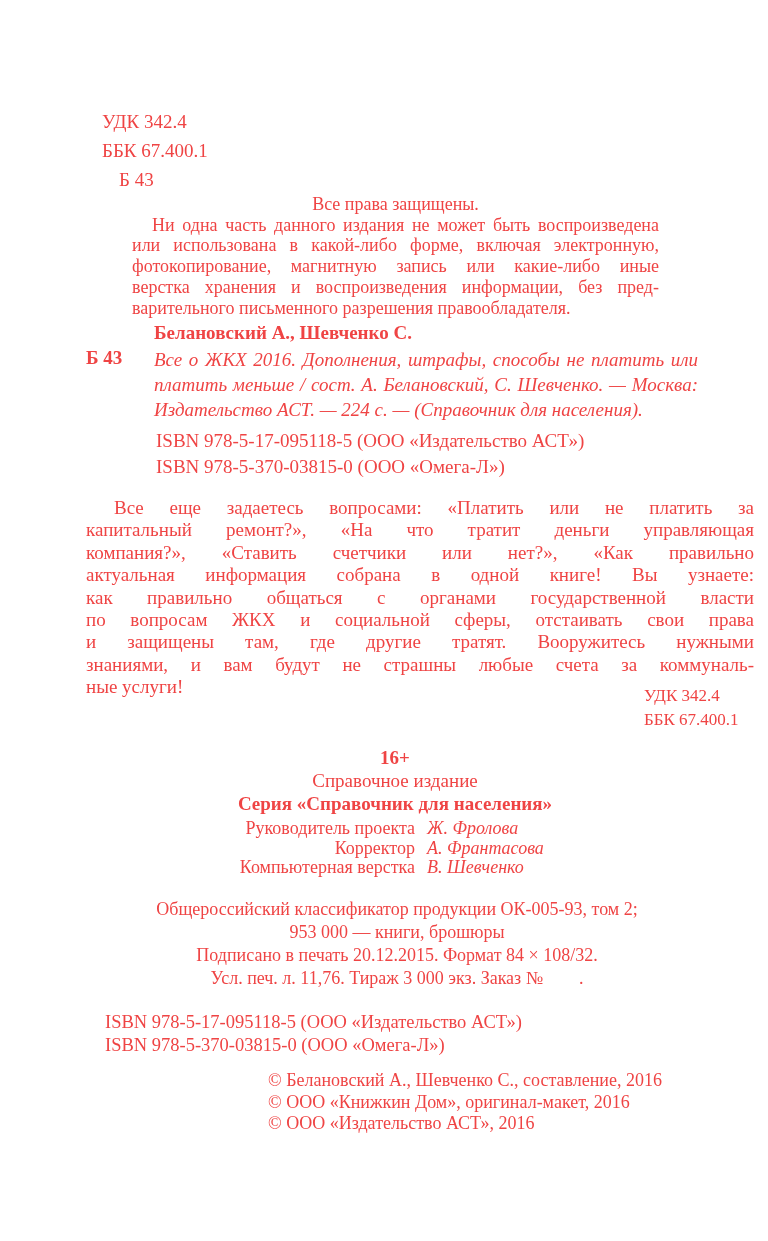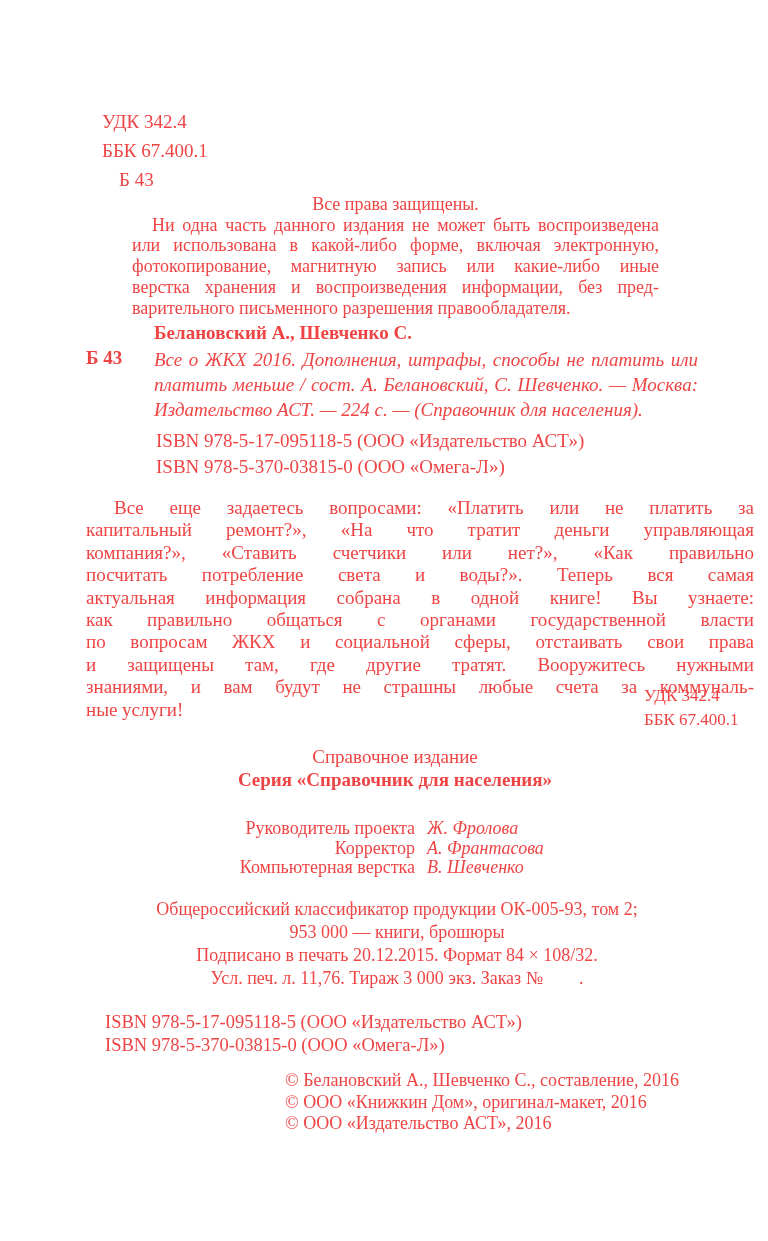--- a/index.html
+++ b/index.html
@@ -38,21 +38,21 @@
   .edition .series { line-height:23px; }
 
   .credits { left:82px; top:818px; width:620px; font-size:18px; }
   .credit-row { height:19.6px; white-space:nowrap; }
   .credit-role { display:inline-block; width:345px; text-align:right; padding-right:12px; box-sizing:border-box; }
 
   .imprint { left:97px; top:898px; width:600px; text-align:center; font-size:18px; line-height:23px; }
 
   .isbn-bottom { left:105px; top:1011px; font-size:18.5px; line-height:23px; }
 
-  .copyright { left:285px; top:1070px; font-size:18px; line-height:21.6px; }
+  .copyright { left:268px; top:1070px; font-size:18px; line-height:21.6px; }
 </style>
 </head>
 <body>
 
 <div class="page">
 
   <div class="abs udk-top">
     <div>УДК 342.4</div>
     <div>ББК 67.400.1</div>
     <div class="code">Б 43</div>
@@ -78,35 +78,35 @@
 
   <div class="abs isbn-top">
     <div>ISBN 978-5-17-095118-5 (ООО «Издательство АСТ»)</div>
     <div>ISBN 978-5-370-03815-0 (ООО «Омега-Л»)</div>
   </div>
 
   <div class="abs annotation">
     <div class="just indent">Все еще задаетесь вопросами: «Платить или не платить за</div>
     <div class="just">капитальный ремонт?», «На что тратит деньги управляющая</div>
     <div class="just">компания?», «Ставить счетчики или нет?», «Как правильно</div>
-    <div class="just">посчитать потребление света и воды?». Теперь вся самая</div>
     <div class="just">актуальная информация собрана в одной книге! Вы узнаете:</div>
     <div class="just">как правильно общаться с органами государственной власти</div>
     <div class="just">по вопросам ЖКХ и социальной сферы, отстаивать свои права</div>
     <div class="just">и защищены там, где другие тратят. Вооружитесь нужными</div>
     <div class="just">знаниями, и вам будут не страшны любые счета за коммуналь-</div>
     <div>ные услуги!</div>
   </div>
 
   <div class="abs udk-bottom">
     <div>УДК 342.4</div>
     <div>ББК 67.400.1</div>
   </div>
 
   <div class="abs edition">
+    <div class="age b">16+</div>
     <div class="kind">Справочное издание</div>
     <div class="series b">Серия «Справочник для населения»</div>
   </div>
 
   <div class="abs credits">
     <div class="credit-row">
       <span class="credit-role">Руководитель проекта</span><span class="i">Ж. Фролова</span>
     </div>
     <div class="credit-row">
       <span class="credit-role">Корректор</span><span class="i">А. Франтасова</span>

